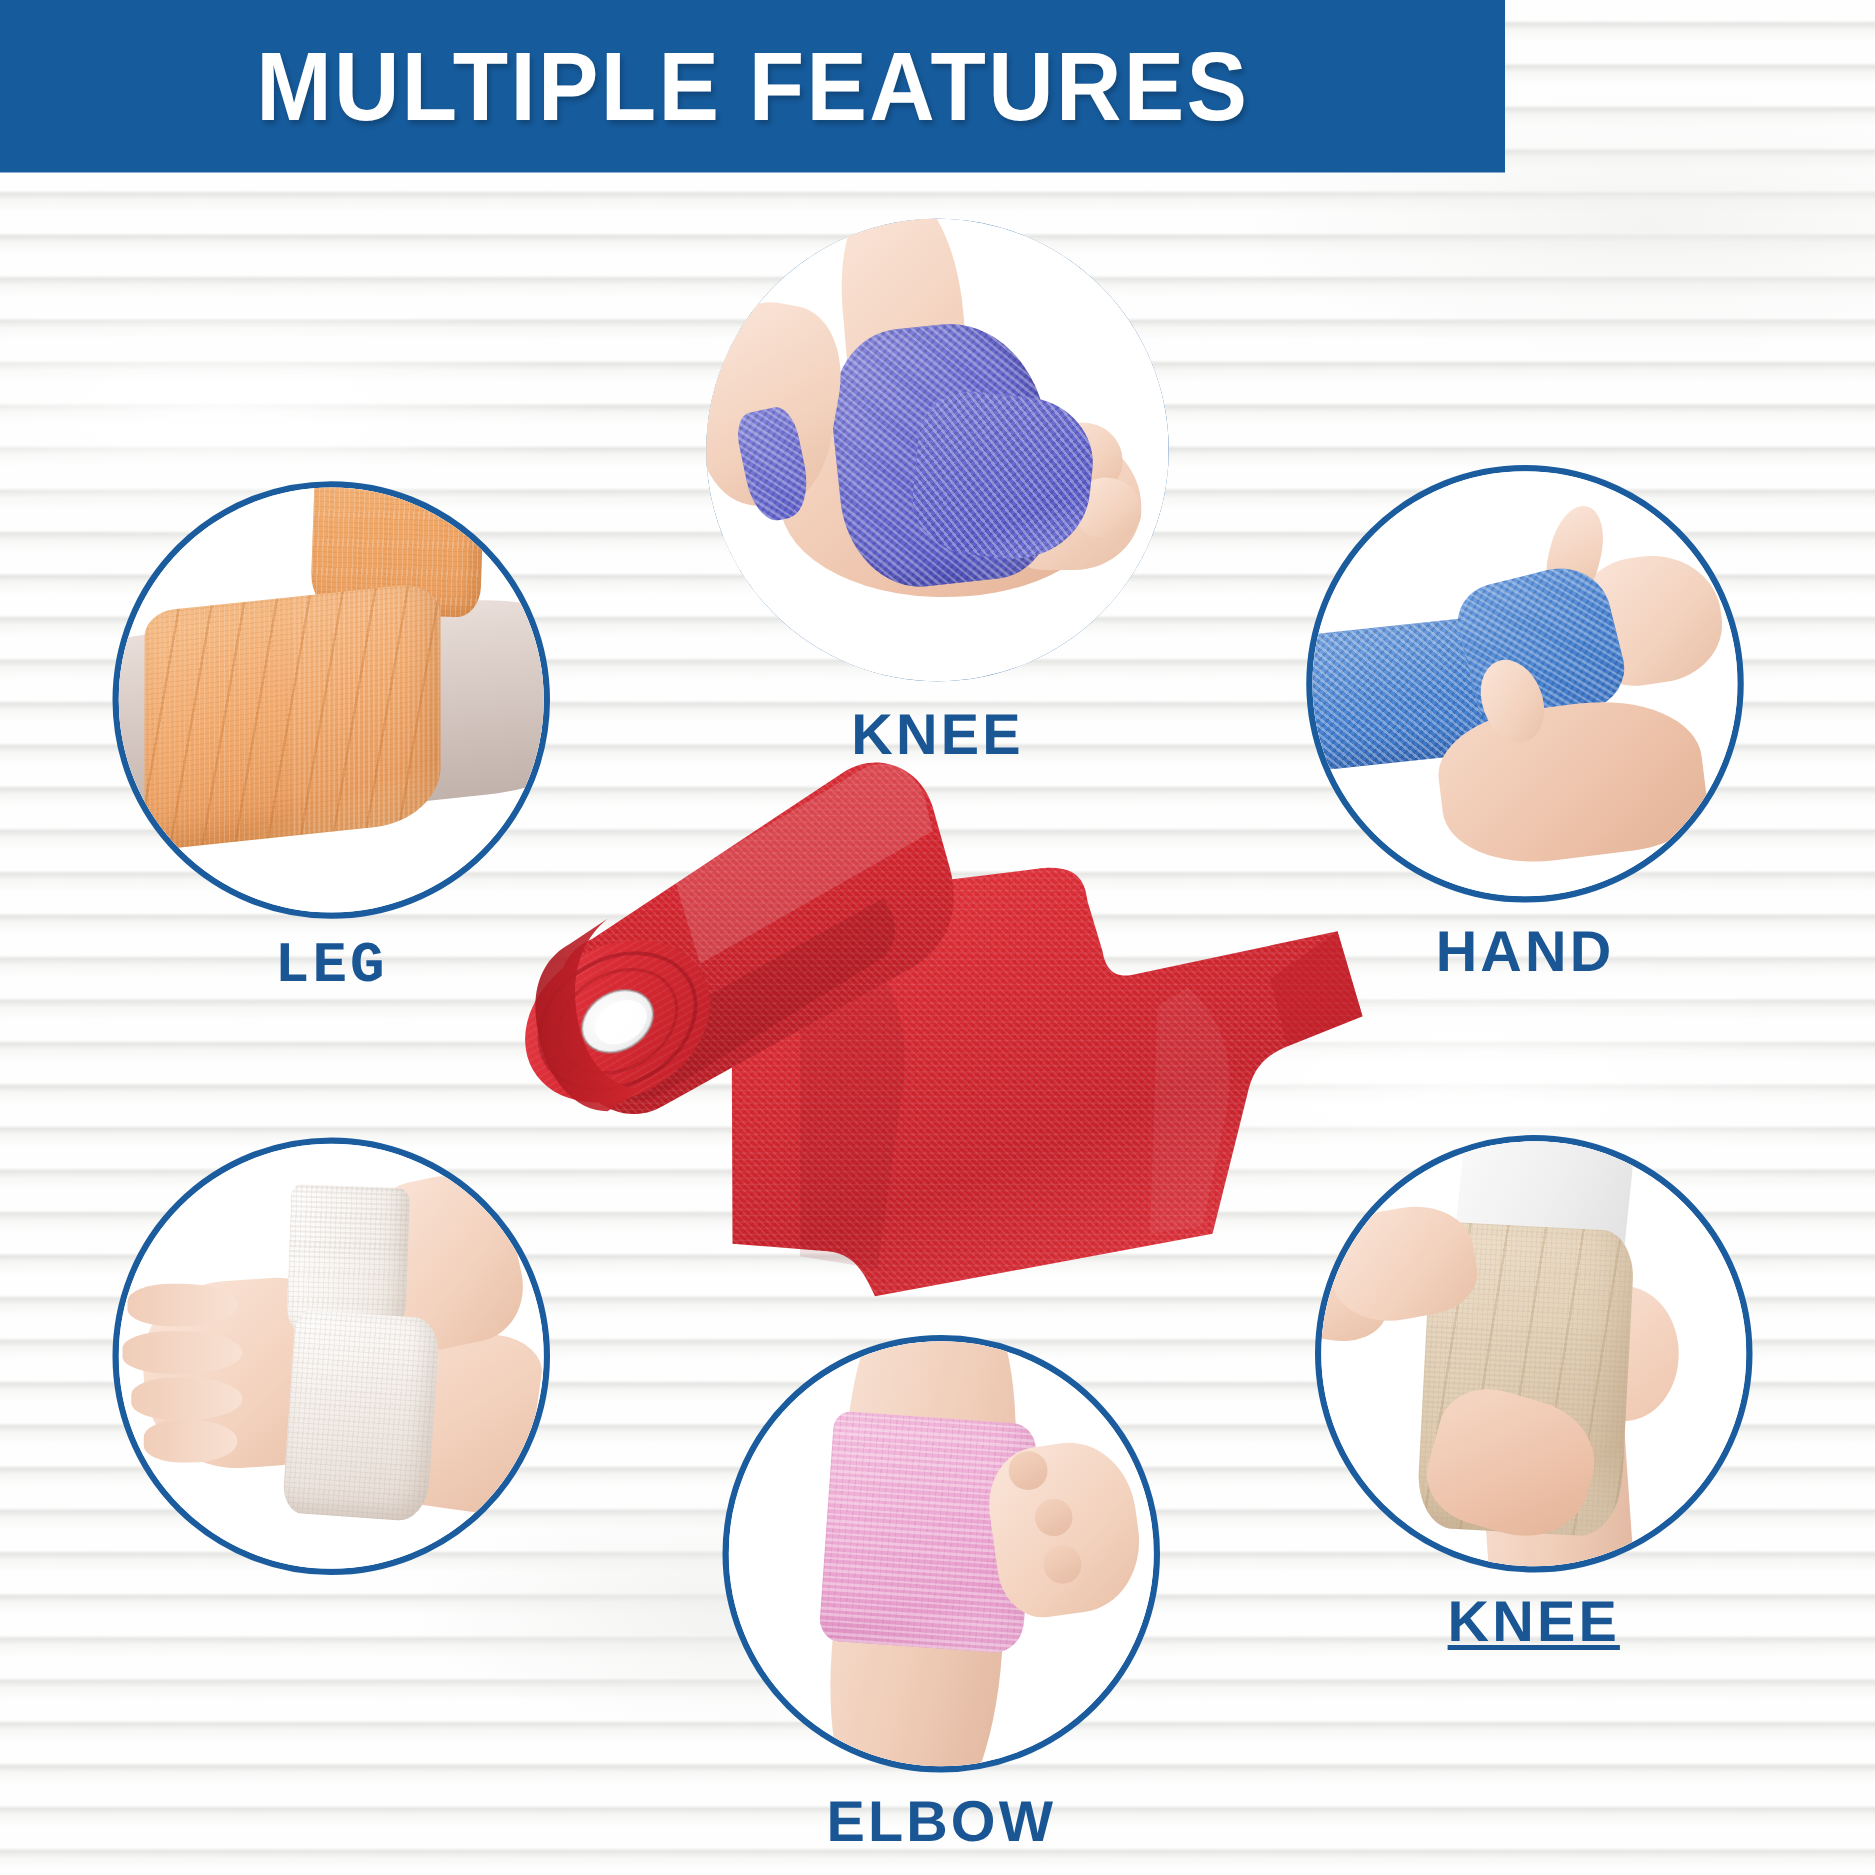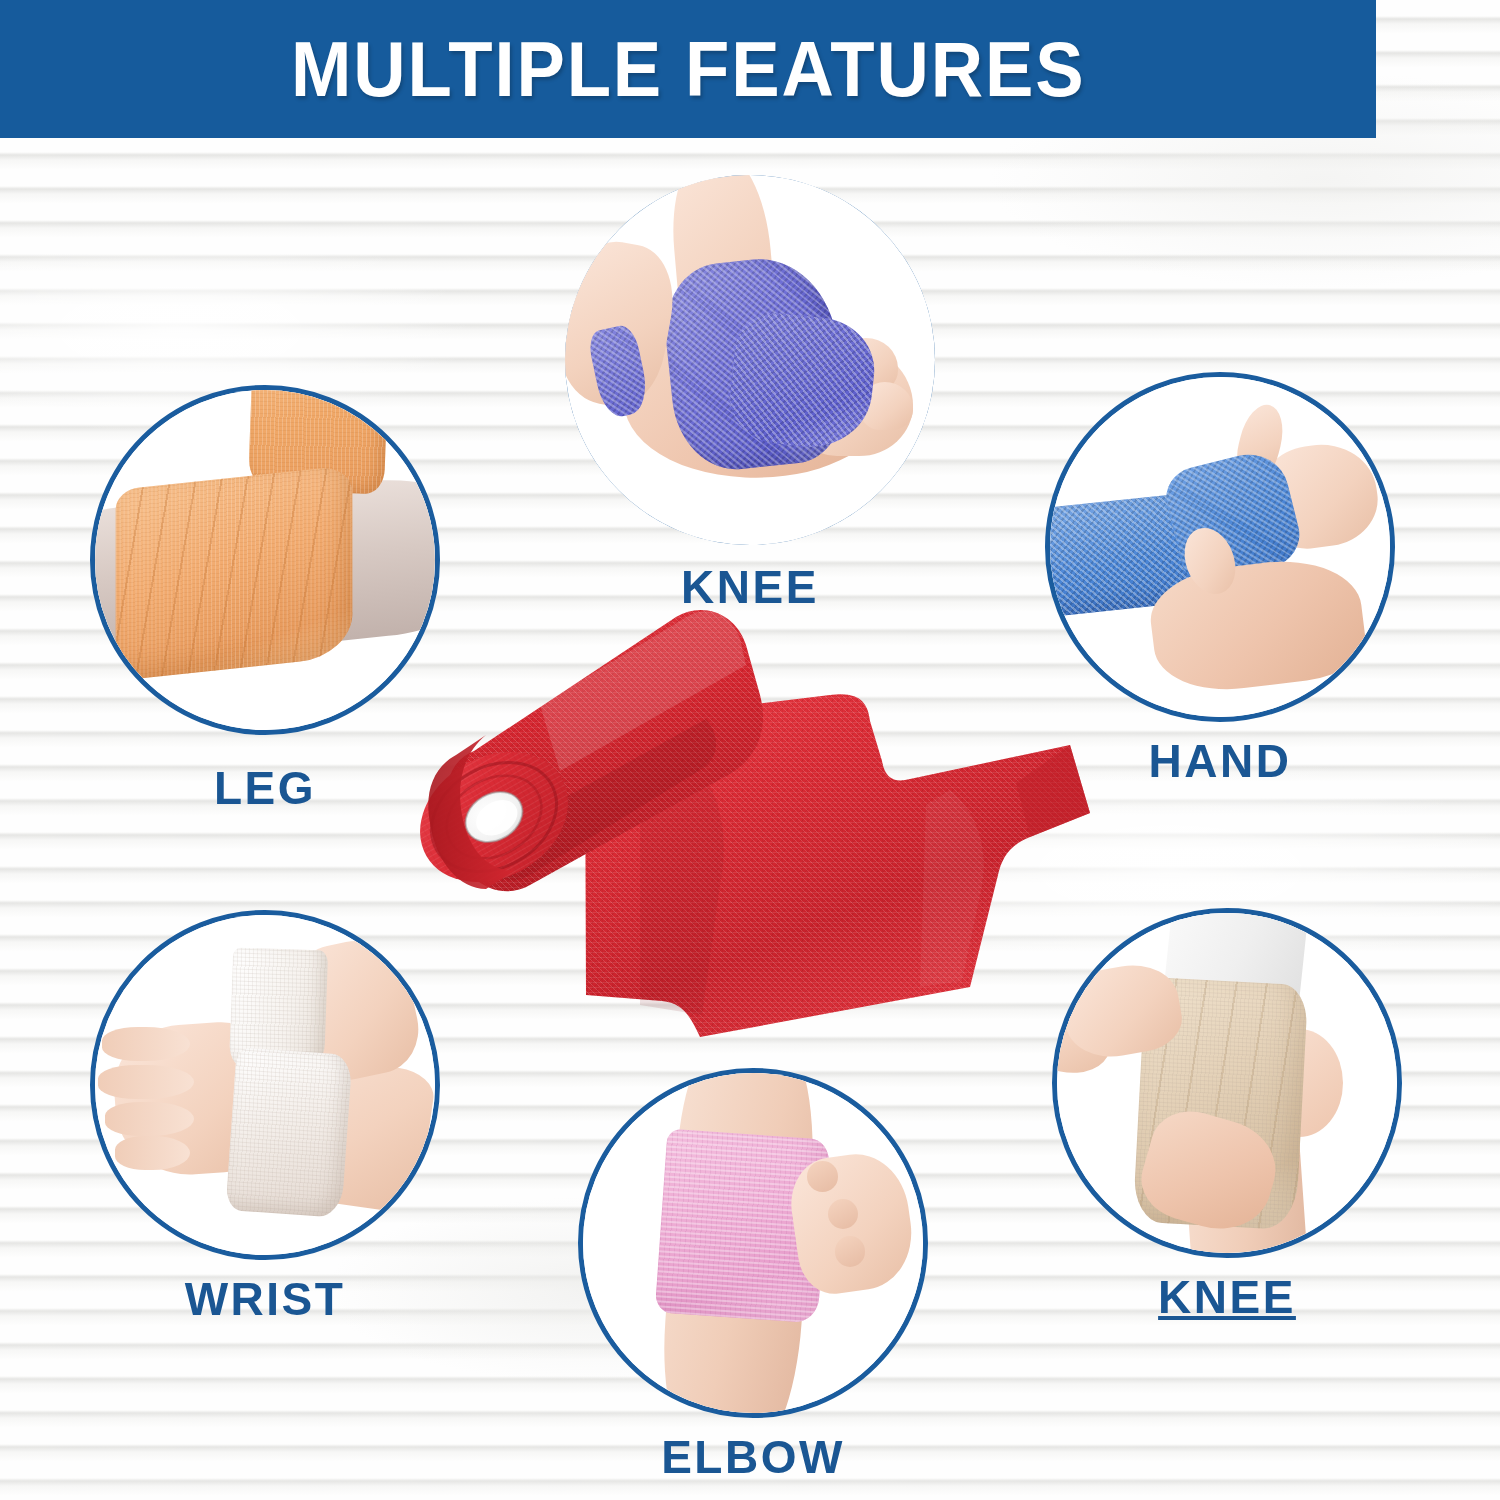--- a/index.html
+++ b/index.html
@@ -51,21 +51,21 @@
       radial-gradient(ellipse 420px 150px at 12% 22%, rgba(255,255,255,0.85), rgba(255,255,255,0) 70%),
       radial-gradient(ellipse 500px 170px at 78% 58%, rgba(255,255,255,0.8), rgba(255,255,255,0) 70%),
       radial-gradient(ellipse 380px 130px at 40% 86%, rgba(236,236,234,0.65), rgba(255,255,255,0) 72%),
       radial-gradient(ellipse 460px 150px at 88% 12%, rgba(238,238,236,0.6), rgba(255,255,255,0) 72%);
   }
 
   
   .header-banner {
     position: absolute;
     left: 0; top: 0;
-    width: 1376px;
+    width: 1204px;
     height: 138px;
     background: #165b9c;
     display: flex;
     align-items: center;
     justify-content: center;
     z-index: 20;
   }
   .header-title {
     color: #ffffff;
     font-family: "Liberation Sans", sans-serif;
@@ -487,21 +487,21 @@
         <div class="leg-limb"></div>
         <div class="leg-tail">
           <div class="leg-weave"></div>
         </div>
         <div class="leg-wrap">
           <div class="leg-weave"></div>
           <div class="leg-coils"></div>
         </div>
       </div>
     </div>
-    <div class="feature-label" style="top:376px;">LEG</div>
+    <div class="feature-label" style="top:362px;font-family:Liberation Mono, monospace;">LEG</div>
   </div>
 
   <div class="feature" style="left:1045px; top:372px; width:350px;">
     <div class="circle" style="width:350px; height:350px;">
       <div class="scene">
         <div class="limb skin-light hand-palm"></div>
         <div class="limb skin-light hand-thumb"></div>
         <div class="hand-forearm">
           <div class="weave"></div>
         </div>
@@ -526,21 +526,20 @@
         <div class="wrist-finger" style="left:6%; top:65%; width:22%;"></div>
         <div class="limb skin-light wrist-hand-top"></div>
         <div class="wrist-roll">
           <div class="fabric-fine"></div>
         </div>
         <div class="wrist-band">
           <div class="fabric-fine"></div>
         </div>
       </div>
     </div>
-    <div class="feature-label" style="top:362px;">WRIST</div>
   </div>
 
   <div class="feature" style="left:578px; top:1068px; width:350px;">
     <div class="circle" style="width:350px; height:350px;">
       <div class="scene">
         <div class="elbow-arm"></div>
         <div class="elbow-band">
           <div class="elbow-band-weave"></div>
         </div>
         <div class="limb skin-light elbow-hand"></div>

